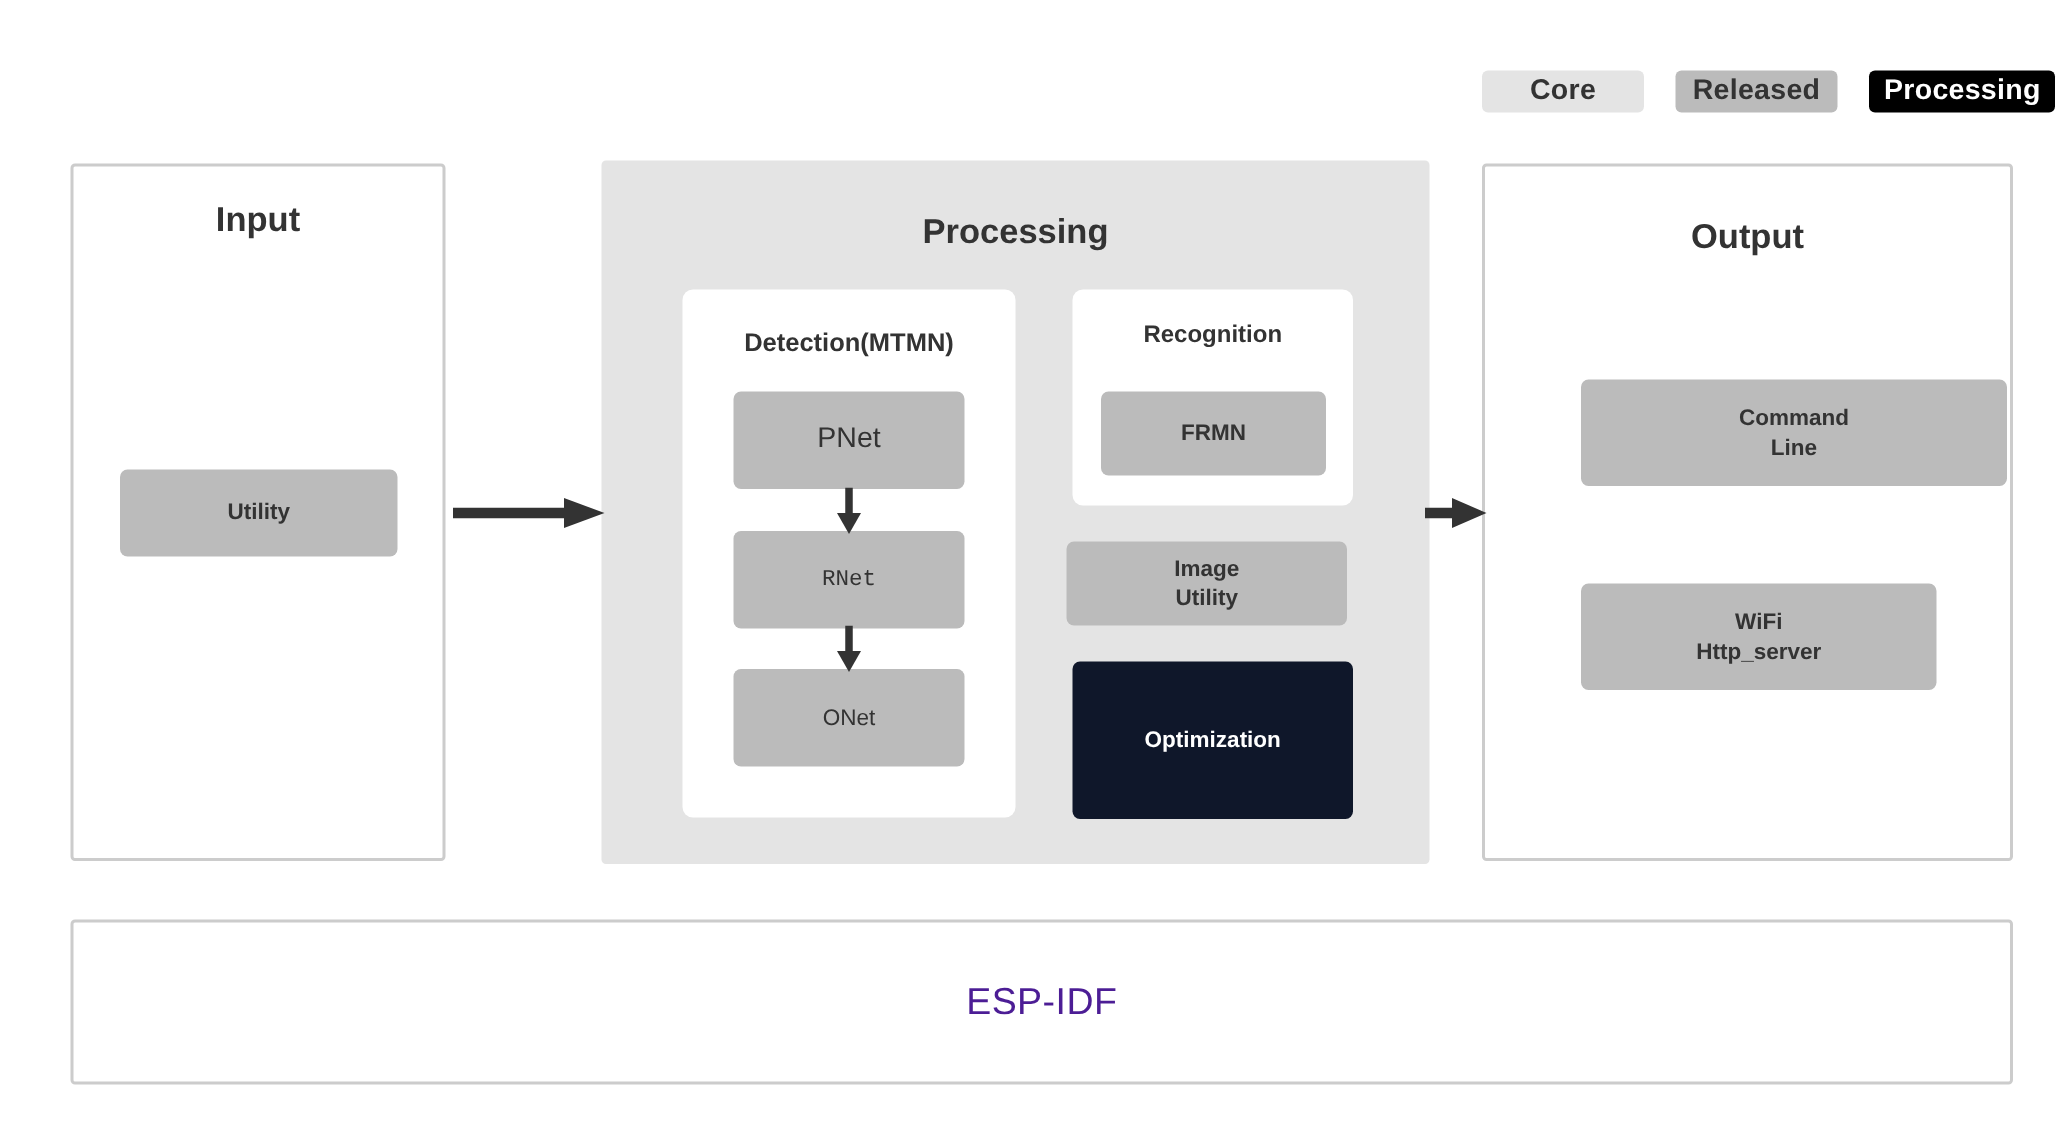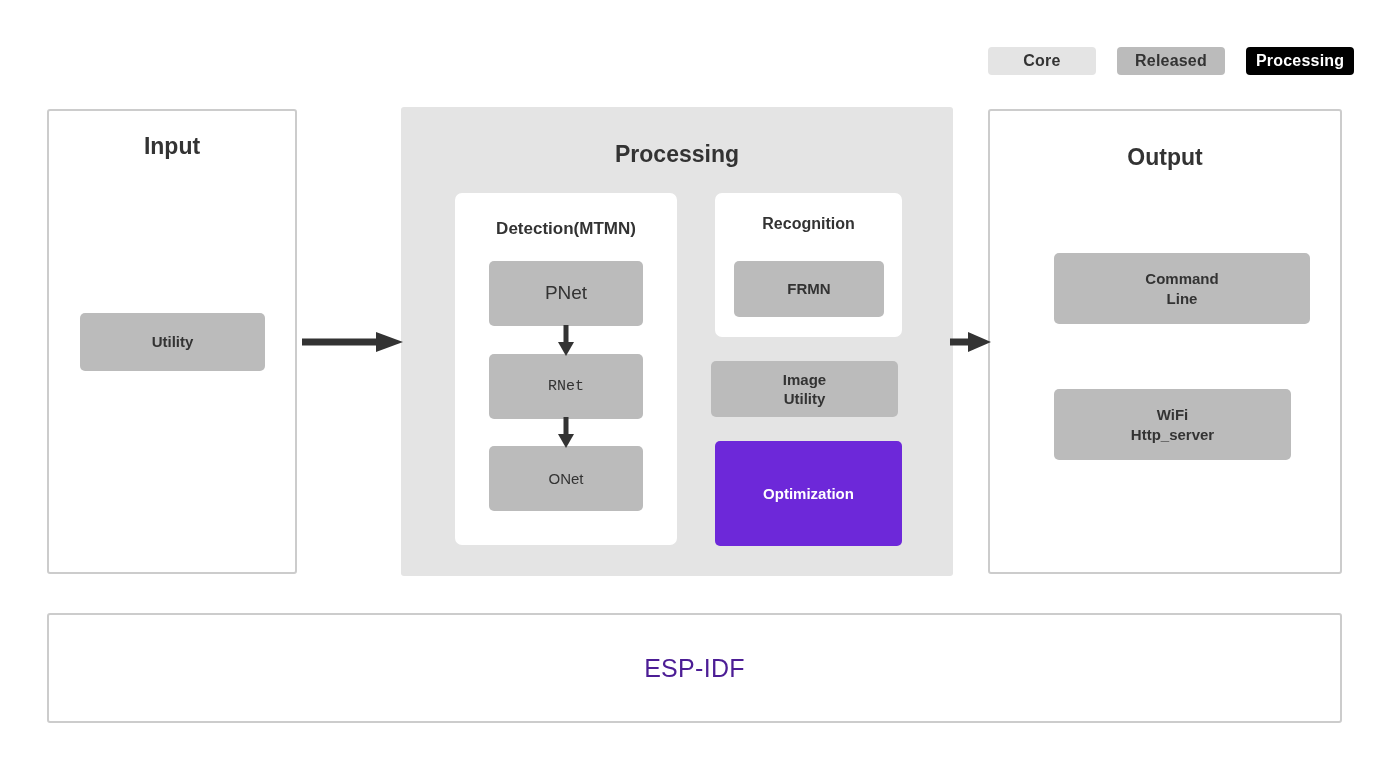--- a/index.html
+++ b/index.html
@@ -32,21 +32,21 @@
     gap: 21px;
     align-items: center;
   }
   .legend-chip {
     height: 28px;
     min-width: 108px;
     border-radius: 4px;
     display: flex;
     align-items: center;
     justify-content: center;
-    font-size: 16px;
+    font-size: 19px;
     font-weight: bold;
     letter-spacing: 0.2px;
     padding: 0 10px;
     box-sizing: border-box;
   }
   .chip-core      { background: #e4e4e4; color: #333333; }
   .chip-released  { background: #bbbbbb; color: #333333; }
   .chip-developing{ background: #000000; color: #ffffff; }
 
   
@@ -96,21 +96,21 @@
     justify-content: center;
     text-align: center;
     line-height: 1.28;
     white-space: pre-line;
   }
   .box-released {
     background: #bbbbbb;
     color: #333333;
   }
   .box-developing {
-    background: #6d28d9;
+    background: #0f172a;
     color: #ffffff;
   }
 
   
   #box-camera {
     left: 80px; top: 313px;
     width: 185px; height: 58px;
     font-size: 15px;
     font-weight: bold;
   }
@@ -145,21 +145,21 @@
     border-radius: 7px;
     box-sizing: border-box;
   }
   #sub-recognition .sub-title { margin-top: 22px; font-size: 16px; }
 
   #box-frmn { left: 734px; top: 261px; width: 150px; height: 56px; font-size: 15px; font-weight: bold; }
   #box-image-utility { left: 711px; top: 361px; width: 187px; height: 56px; font-size: 15px; font-weight: bold; }
   #box-optimization { left: 715px; top: 441px; width: 187px; height: 105px; font-size: 15px; font-weight: bold; }
 
   
-  #box-command-line { left: 1054px; top: 253px; width: 256px; height: 71px; font-size: 15px; font-weight: bold; }
+  #box-command-line { left: 1054px; top: 253px; width: 284px; height: 71px; font-size: 15px; font-weight: bold; }
   #box-wifi        { left: 1054px; top: 389px; width: 237px; height: 71px; font-size: 15px; font-weight: bold; }
 
   
   .arrow-h {
     position: absolute;
     height: 24px;
   }
   #arrow-input-processing { left: 302px; top: 330px; width: 102px; }
   #arrow-processing-output { left: 950px; top: 330px; width: 42px; }
 

